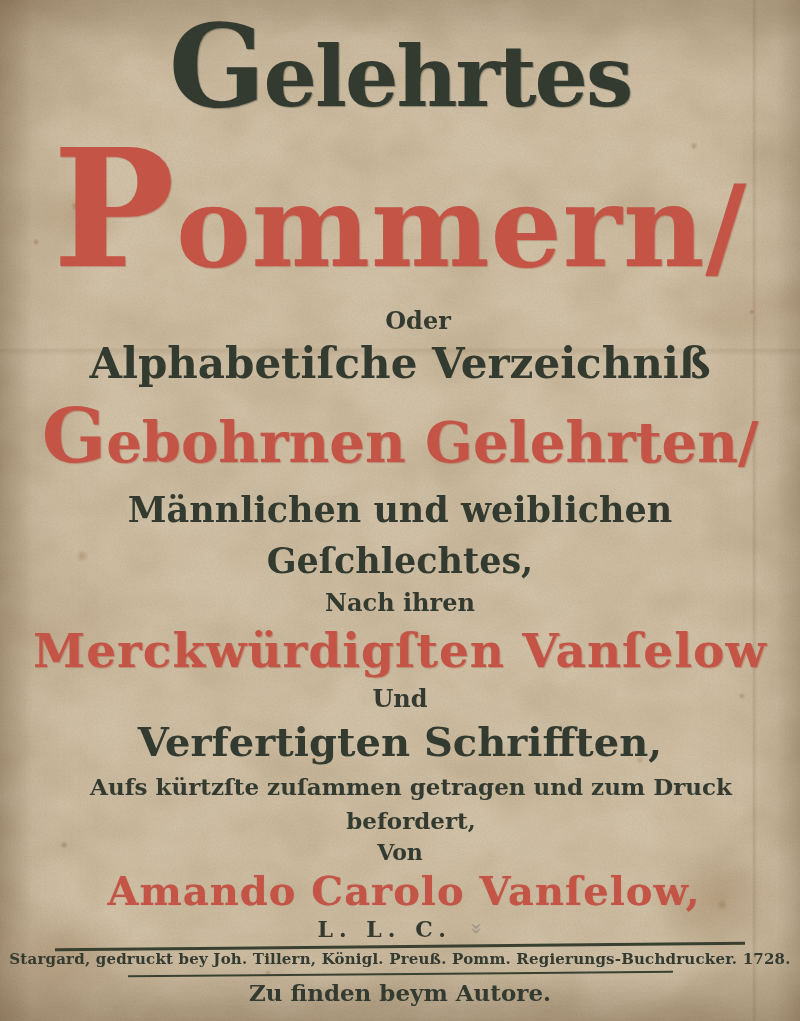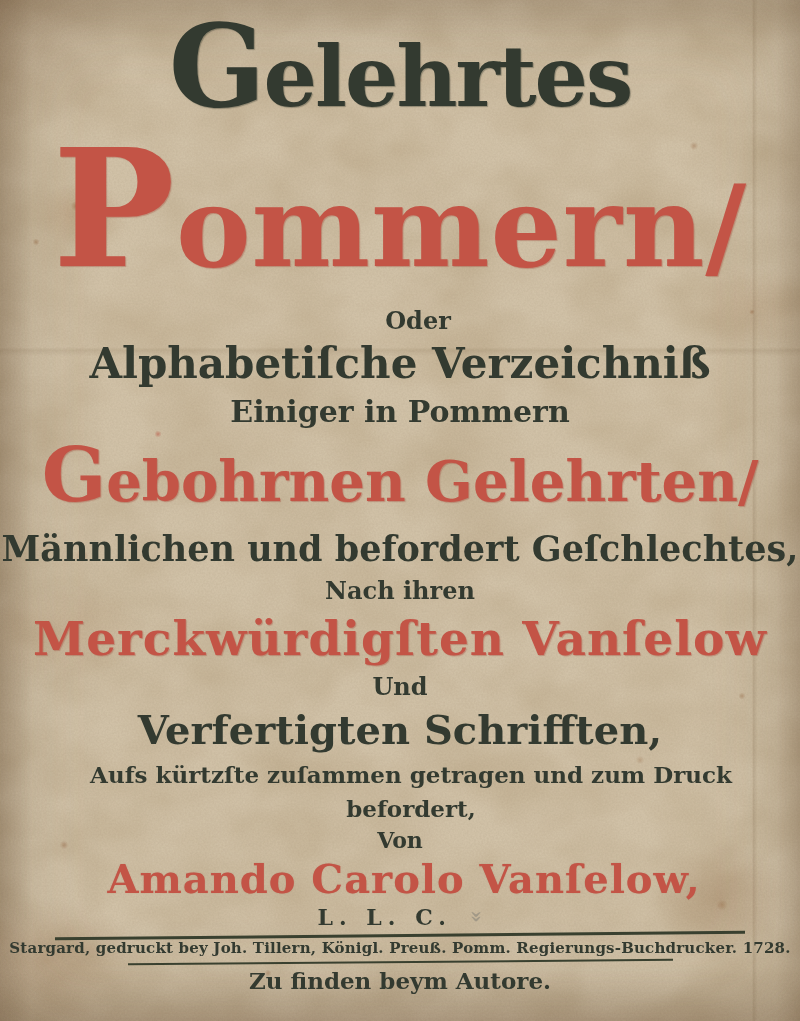--- a/index.html
+++ b/index.html
@@ -92,25 +92,24 @@
   <div class="content">
 
     <div class="bl dark l-gelehrtes">Gelehrtes</div>
 
     <div class="bl red l-pommern">Pommern/</div>
 
     <div class="bl dark l-oder">Oder</div>
 
     <div class="bl dark l-alpha">Alphabetiſche Verzeichniß</div>
 
-    <div class="bl dark l-einiger">Einiger in Pommern</div>
 
     <div class="bl red l-gebohrnen">Gebohrnen Gelehrten/</div>
 
-    <div class="bl dark l-geschlechtes">Männlichen und befordert Geſchlechtes,</div>
+    <div class="bl dark l-geschlechtes">Männlichen und weiblichen Geſchlechtes,</div>
 
     <div class="bl dark l-nach">Nach ihren</div>
 
     <div class="bl red l-merck">Merckwürdigſten Vanſelow</div>
 
     <div class="bl dark l-und">Und</div>
 
     <div class="bl dark l-verfertigten">Verfertigten Schrifften,</div>
 
     <div class="bl dark l-aufs">Aufs kürtzſte zuſammen getragen und zum Druck befordert,</div>

